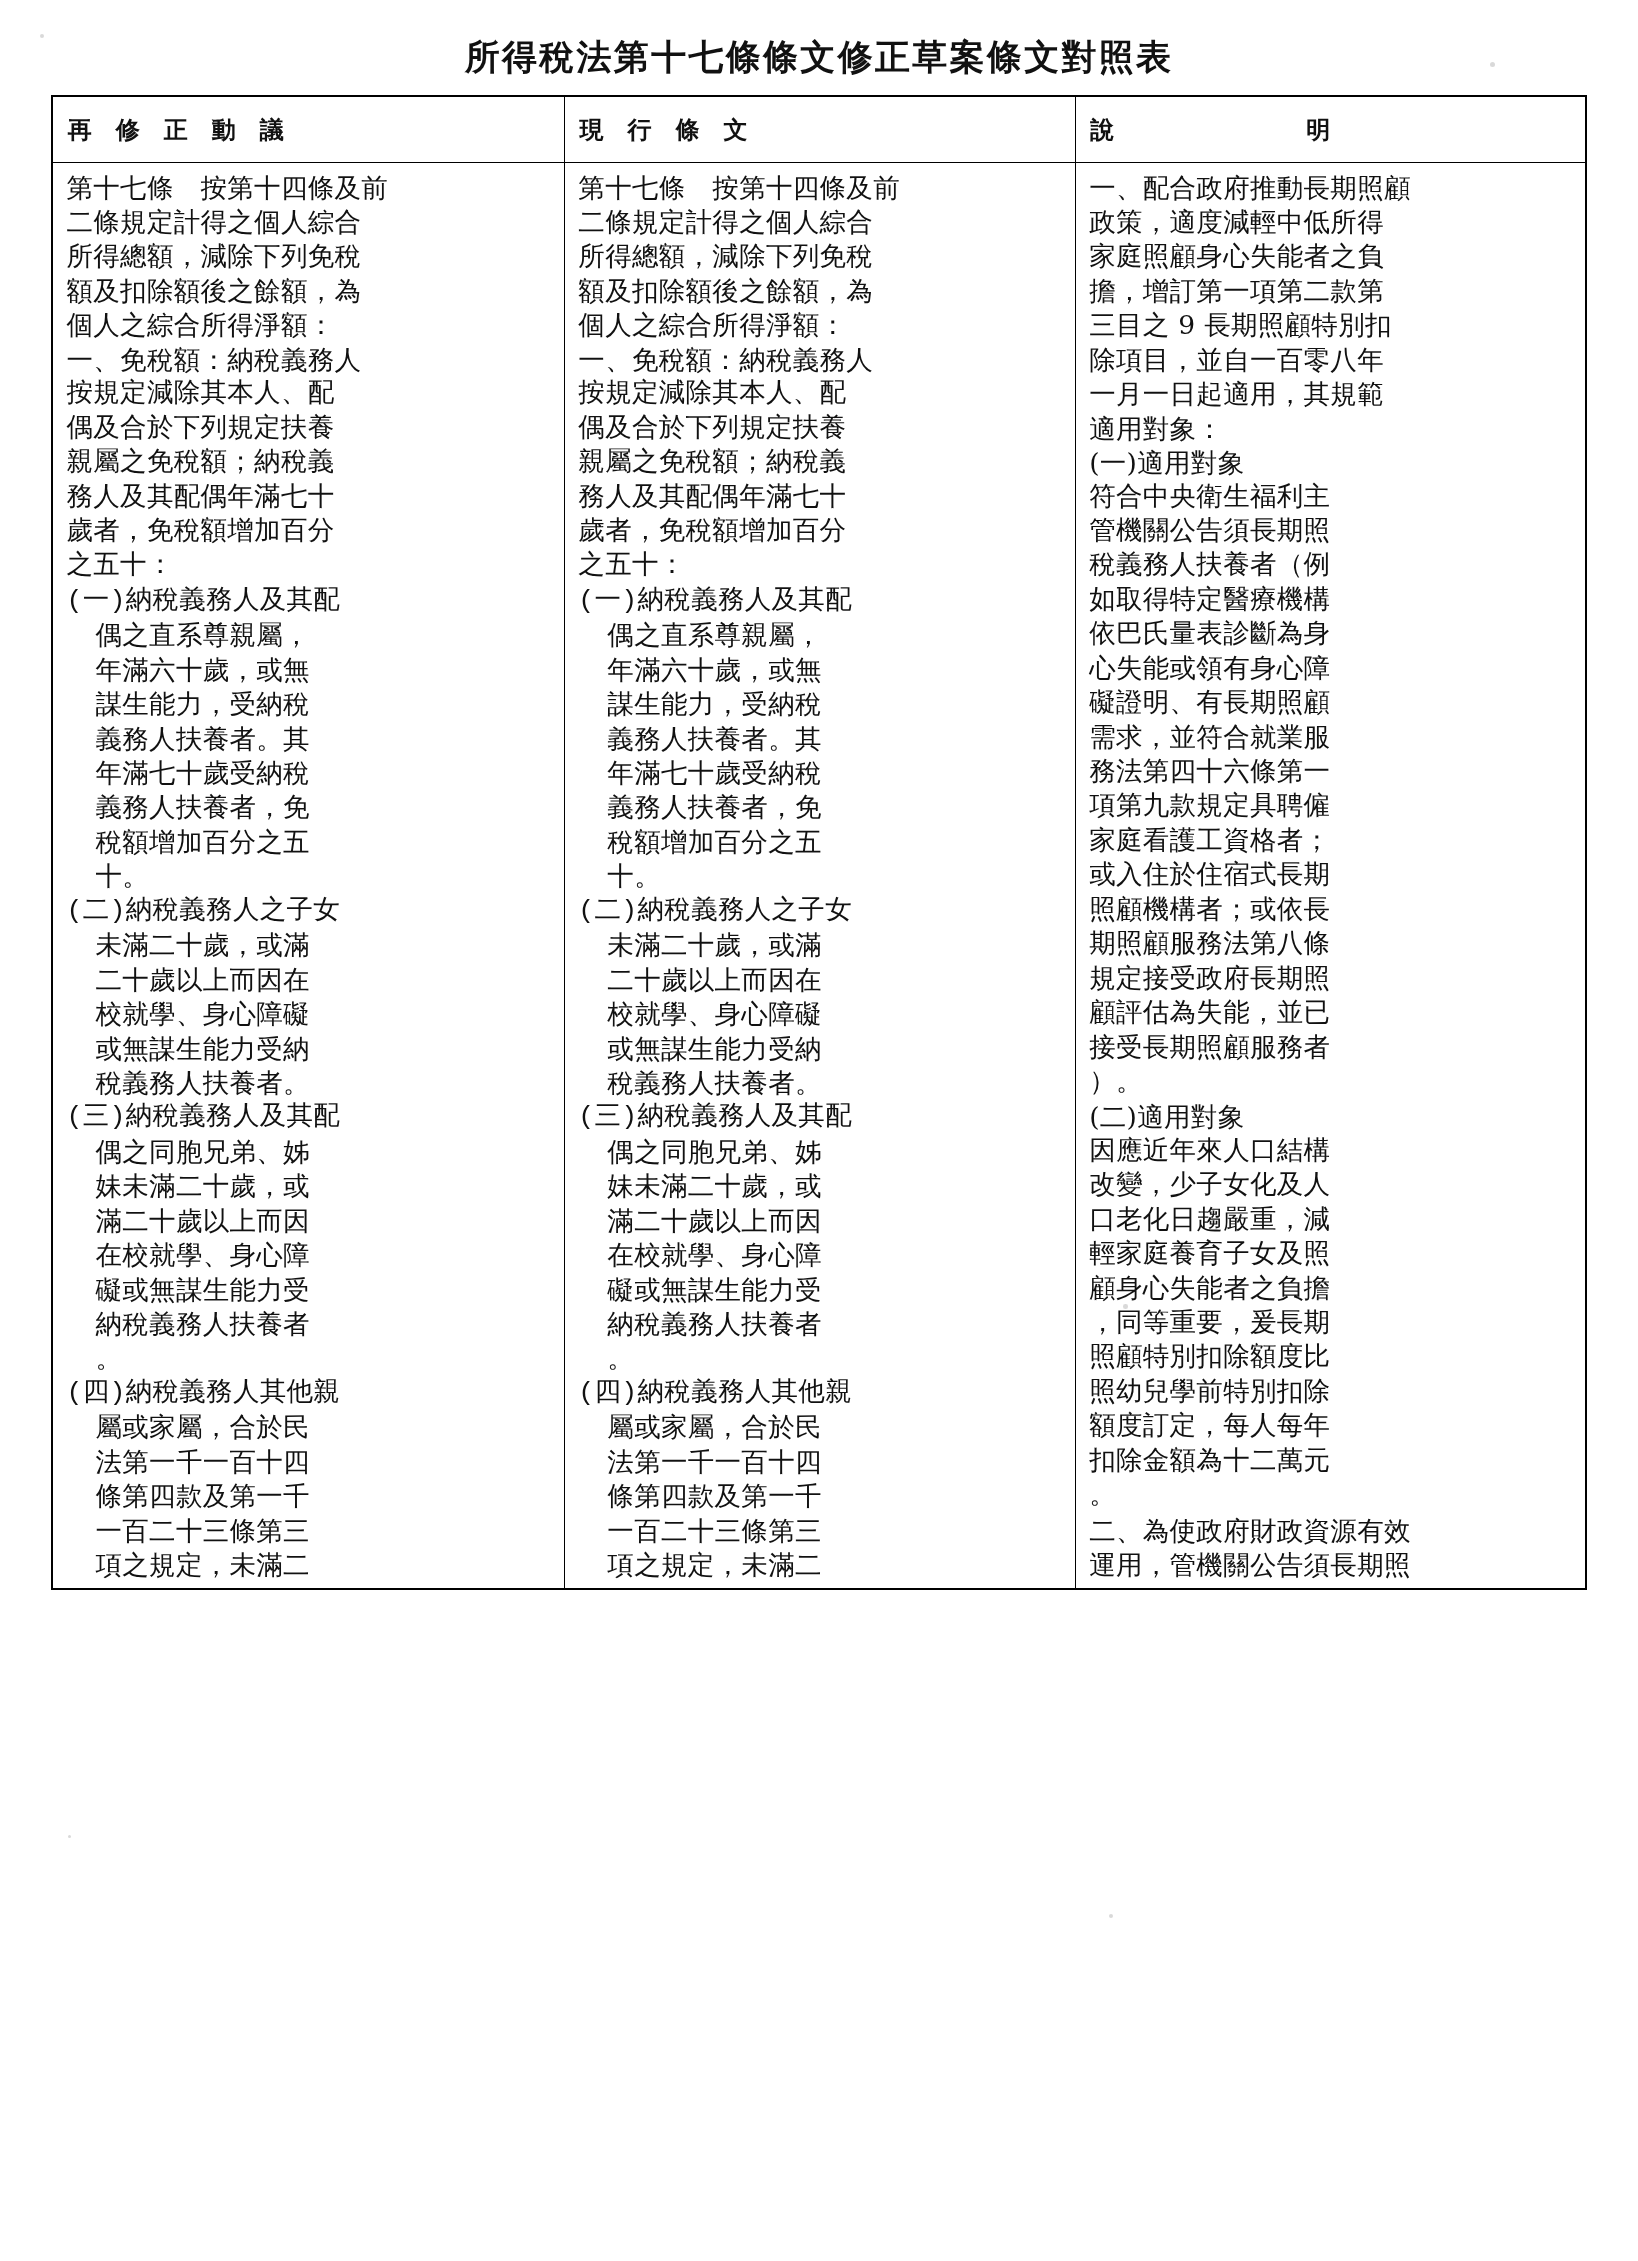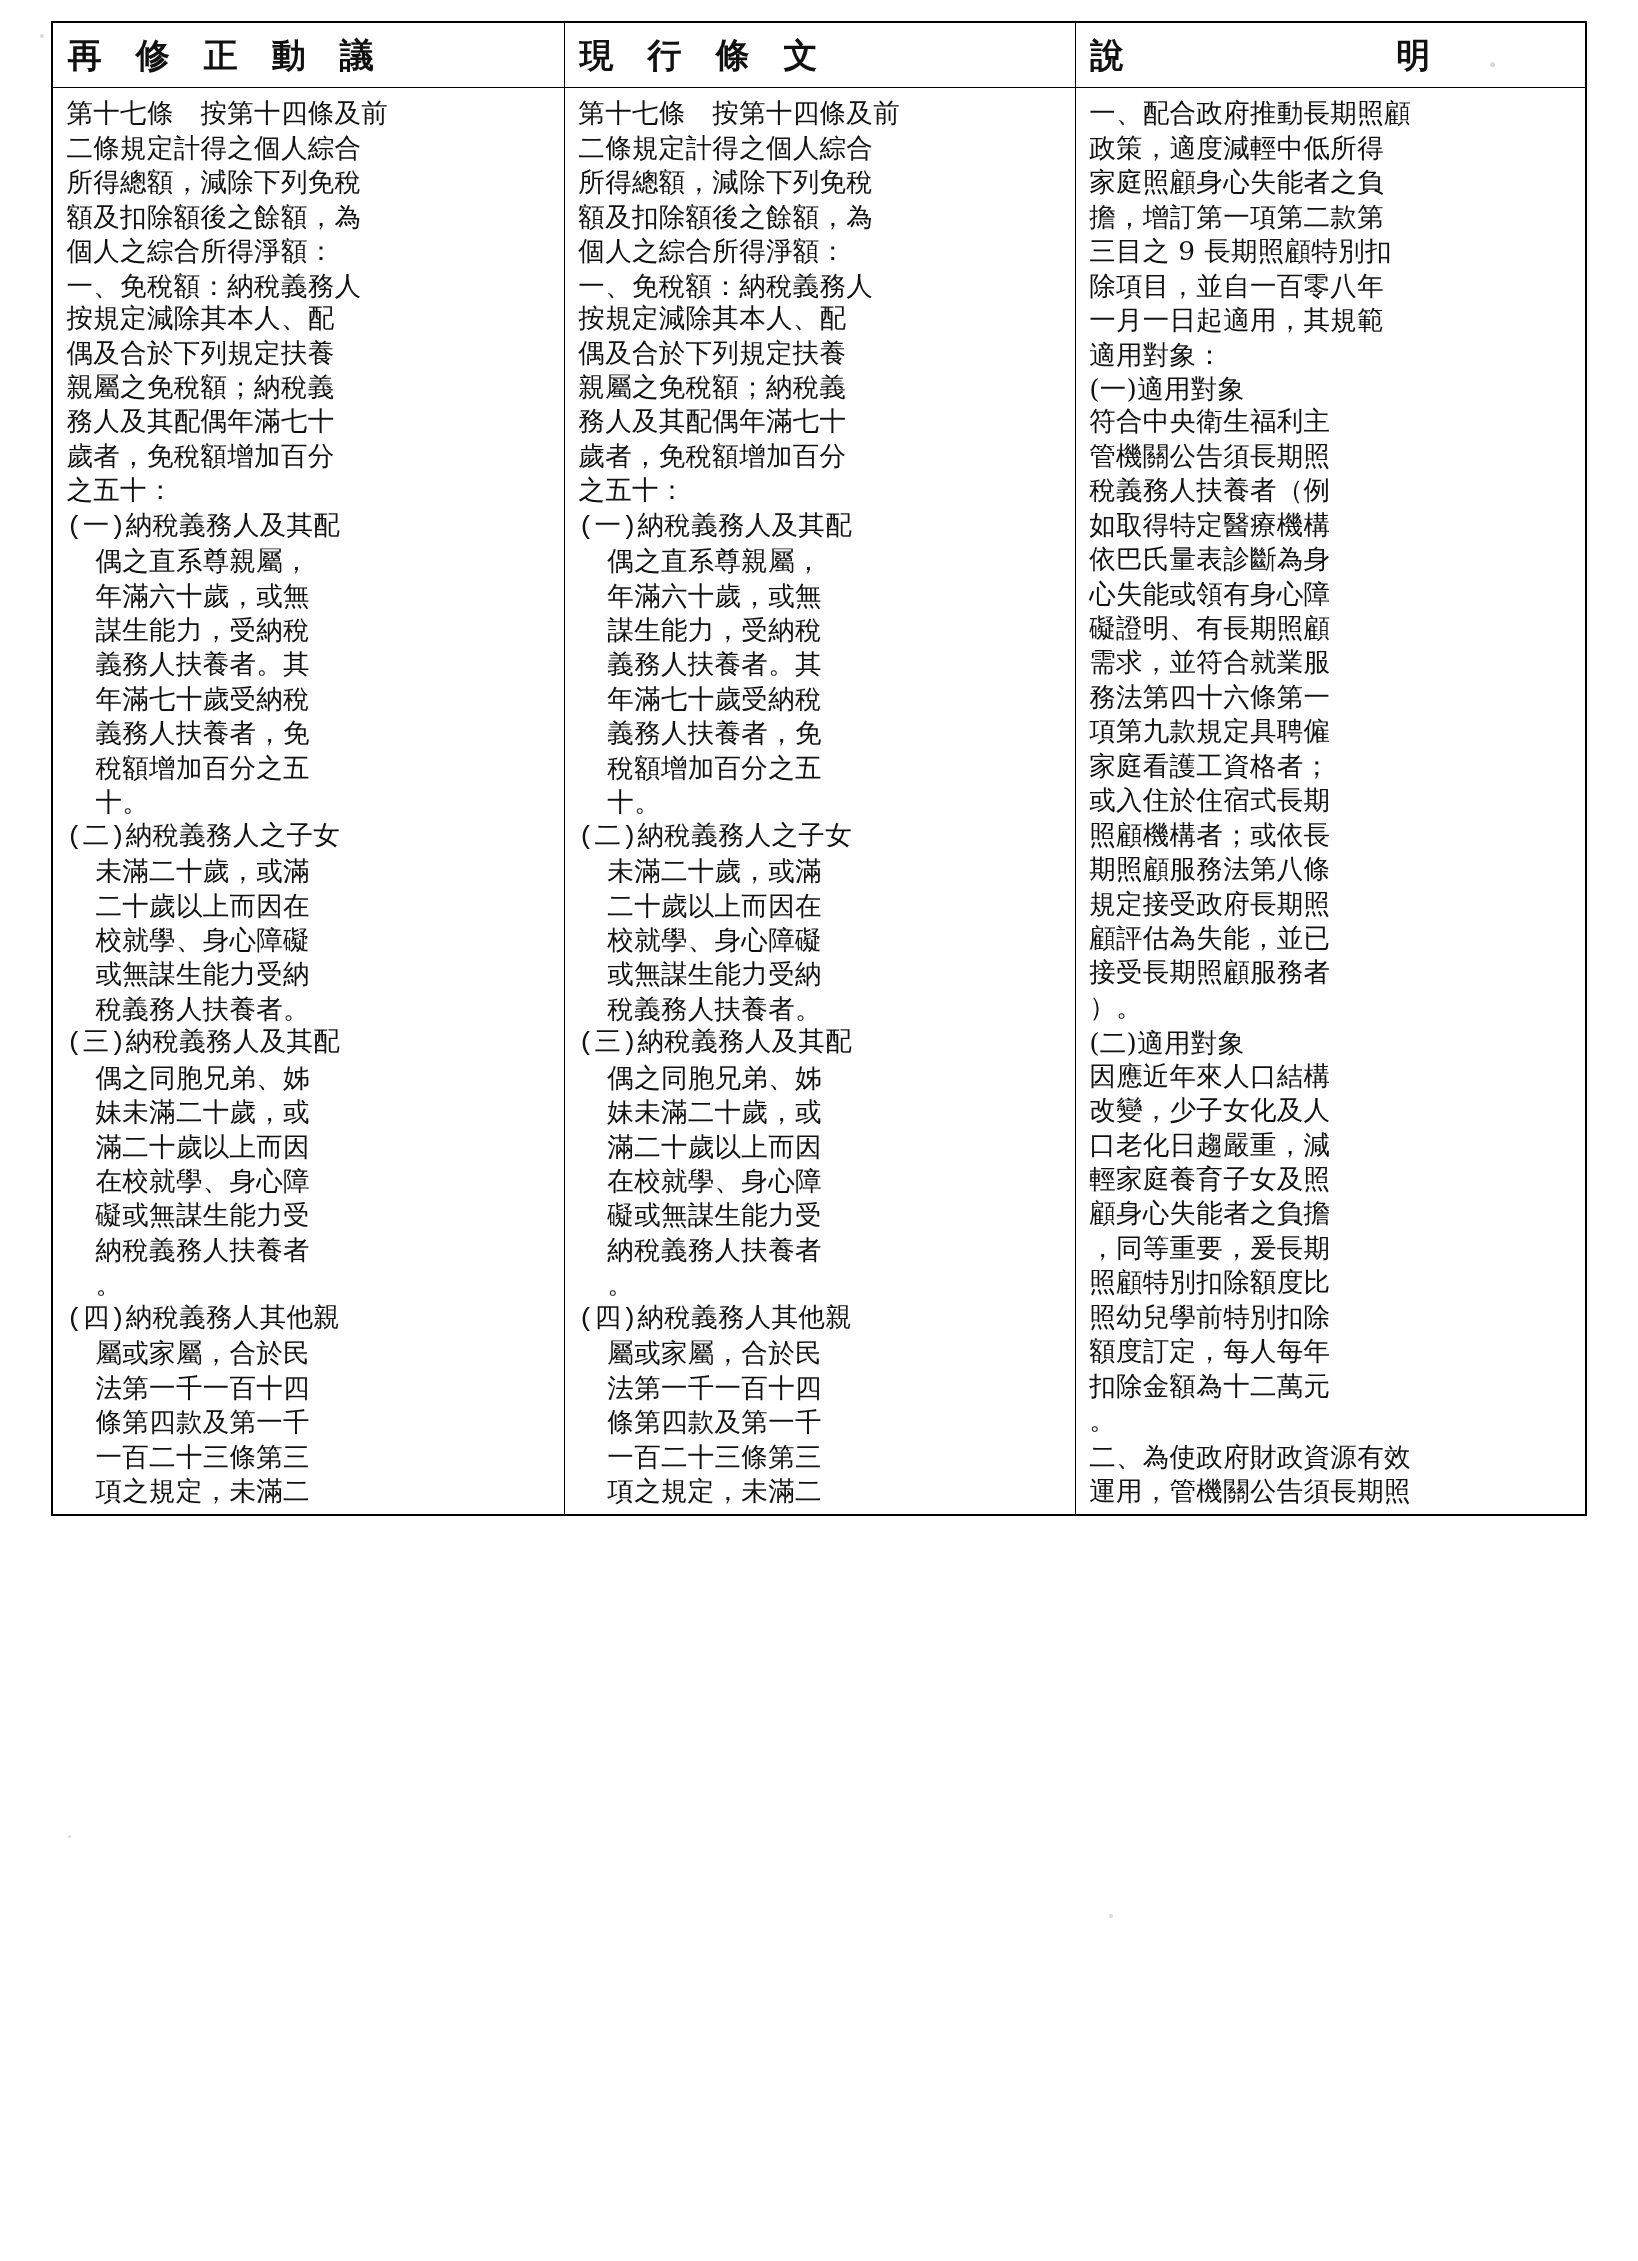--- a/index.html
+++ b/index.html
@@ -39,21 +39,21 @@
   table.cmp col.c1 { width: 33.4%; }
   table.cmp col.c2 { width: 33.3%; }
   table.cmp col.c3 { width: 33.3%; }
   table.cmp th, table.cmp td {
     border: 1.7px solid #000;
     vertical-align: top;
     padding: 0;
   }
   .hdr {
     height: 54px;
-    font-size: 34px;
+    font-size: 24px;
     font-weight: bold;
     padding: 5.6px 14.7px 4.5px 14.7px !important;
   }
   .hdr-inner {
     display: flex;
     justify-content: space-between;
     align-items: center;
     height: 100%;
     letter-spacing: 0px;
   }
@@ -82,20 +82,21 @@
     background: #b9b9b9;
     border-radius: 50%;
     opacity: .55;
   }
 </style>
 </head>
 <body>
 
 <div class="page">
 
+  <div class="doc-title">所得稅法第十七條條文修正草案條文對照表</div>
 
   <table class="cmp">
     <colgroup>
       <col class="c1">
         <col class="c2">
         <col class="c3">
     </colgroup>
     <thead>
       <tr>
         <th class="hdr">

